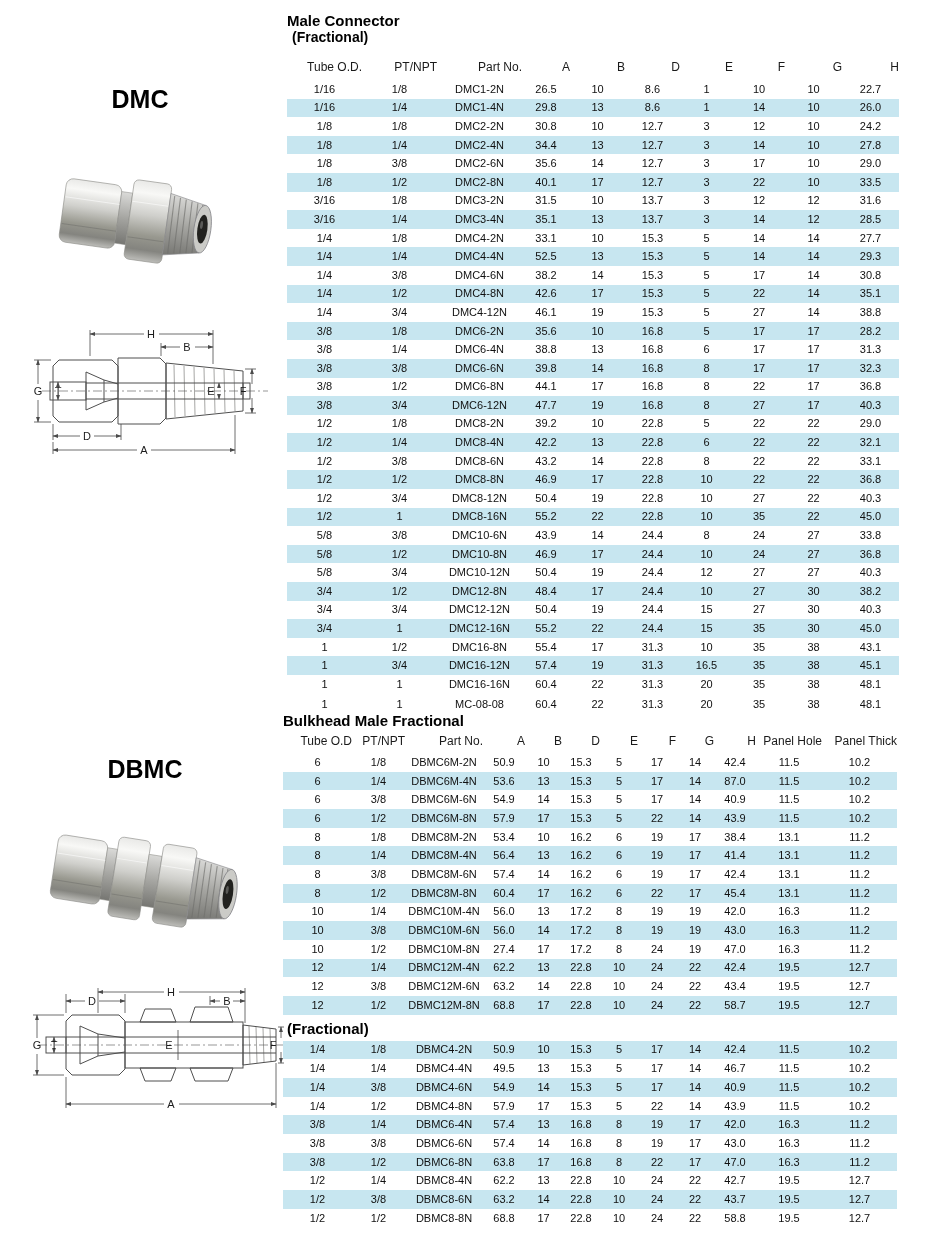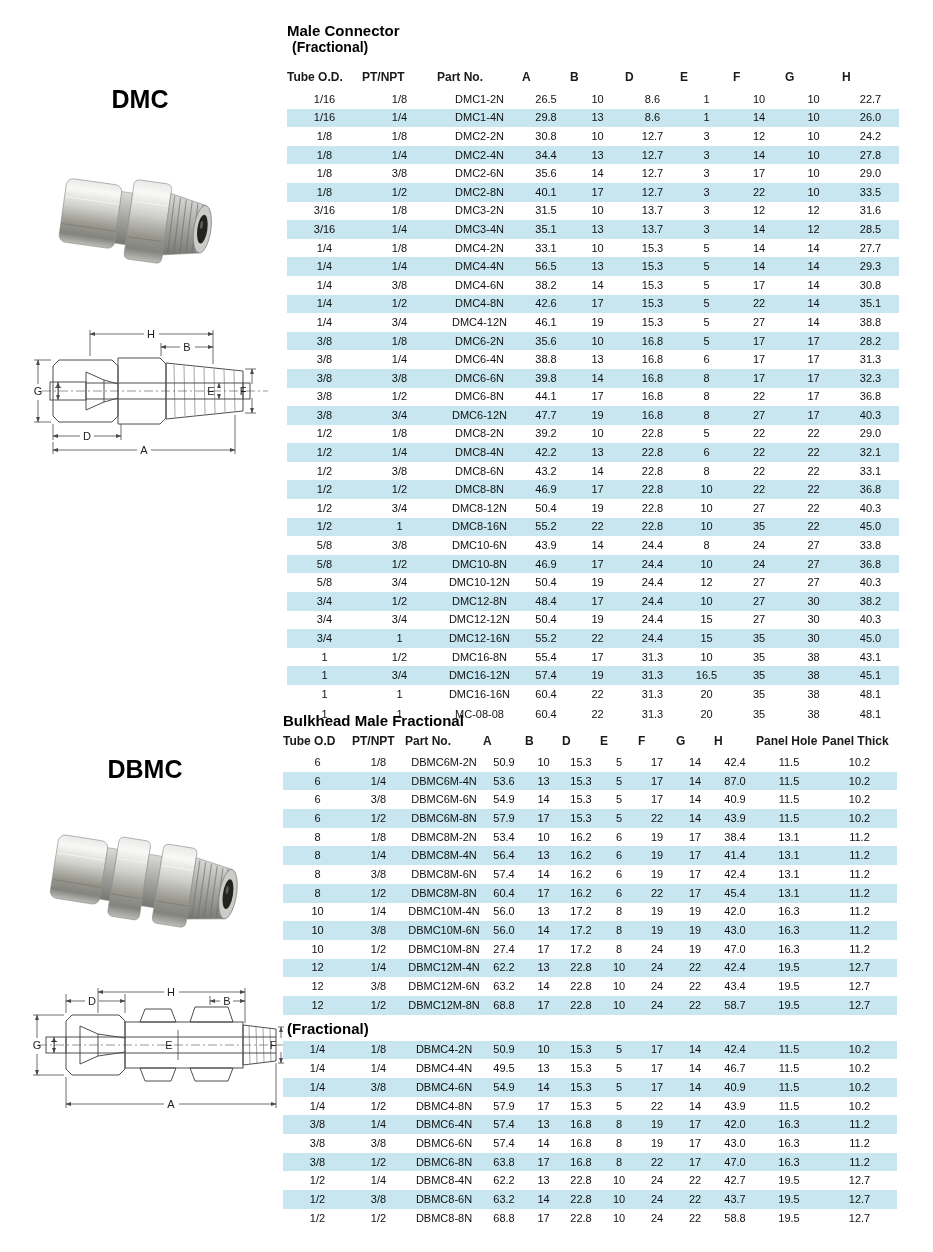--- a/index.html
+++ b/index.html
@@ -6,25 +6,25 @@
   .page{
     position:relative;width:933px;height:1252px;background:#ffffff;
     font-family:"Liberation Sans",sans-serif;color:#101010;overflow:hidden;
   }
   
   .sec-title{font-weight:bold;font-size:15px;line-height:17px;color:#000;}
   .sec-sub{font-weight:bold;font-size:14px;line-height:16px;padding-left:5px;color:#000;}
   .product-label{position:absolute;font-weight:bold;font-size:25px;color:#000;text-align:center;}
   
   .tbl-block{position:absolute;}
-  #tbl1-wrap{left:287px;top:22px;width:612px;}
+  #tbl1-wrap{left:287px;top:12px;width:612px;}
   #tbl2-wrap{left:283px;top:712px;width:614px;}
   table.spec{border-collapse:collapse;table-layout:fixed;width:100%;}
   table.spec th{
-    font-weight:bold;font-size:12px;color:#1a1a1a;text-align:left;
+    font-weight:normal;font-size:12px;color:#1a1a1a;text-align:right;
     height:24px;vertical-align:middle;padding:0;white-space:nowrap;overflow:hidden;
   }
   table.spec td{
     font-size:11px;text-align:center;vertical-align:middle;height:18.6px;
     padding:0;line-height:1;color:#101010;white-space:nowrap;overflow:hidden;
   }
   #tbl1{margin-top:9px;}
   #tbl1 th{height:26px;}
   #tbl2a td,#tbl2b td{height:18.7px;}
   tr.shaded td{background:var(--stripe,#c7e6f0);}
@@ -378,21 +378,21 @@
             <td>15.3</td>
             <td>5</td>
             <td>14</td>
             <td>14</td>
             <td>27.7</td>
           </tr>
           <tr class="shaded">
             <td>1/4</td>
             <td>1/4</td>
             <td>DMC4-4N</td>
-            <td>56.5</td>
+            <td>52.5</td>
             <td>13</td>
             <td>15.3</td>
             <td>5</td>
             <td>14</td>
             <td>14</td>
             <td>29.3</td>
           </tr>
           <tr>
             <td>1/4</td>
             <td>3/8</td>

